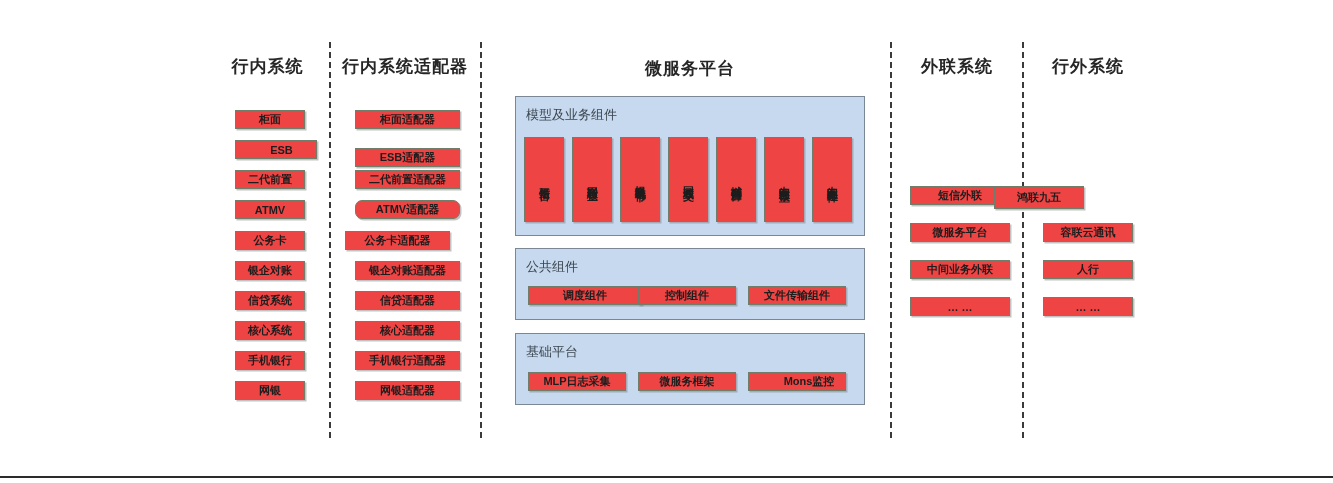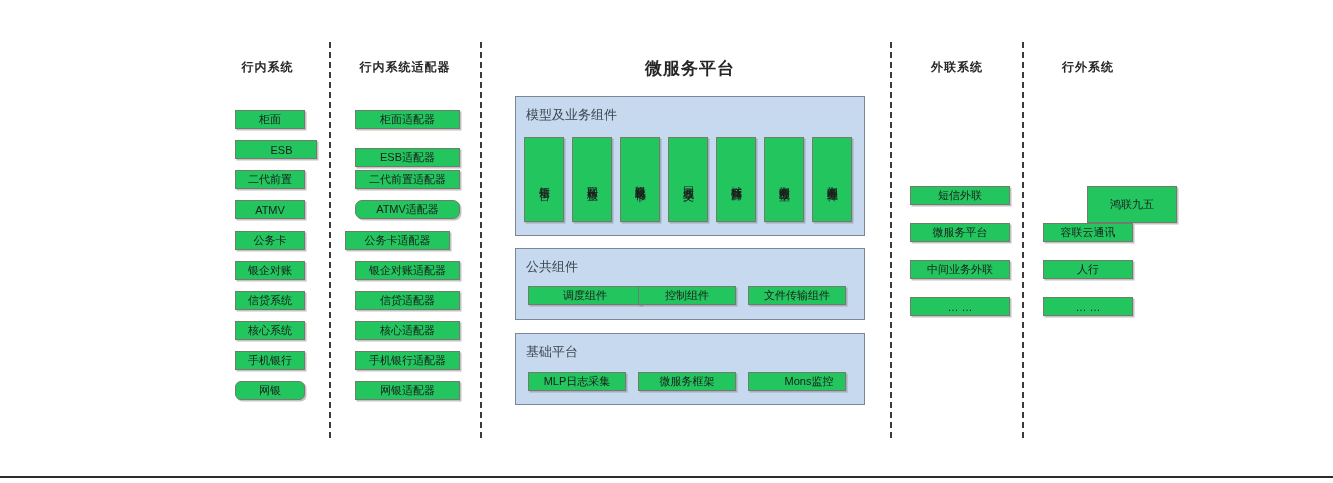--- a/index.html
+++ b/index.html
@@ -39,39 +39,39 @@
     top: 476px;
     width: 1333px;
     height: 0;
     border-top: 2px solid #2b2b2b;
   }
 
   
   .col-header {
     position: absolute;
     text-align: center;
-    font-size: 12px;
+    font-size: 17px;
     font-weight: bold;
     color: #262626;
     letter-spacing: 1px;
     white-space: nowrap;
     line-height: 20px;
   }
 
   
   .gbox {
     position: absolute;
-    background: #22c55e;
+    background: #ef4444;
     border: 1px solid #6f7d6a;
     box-shadow: 1.5px 1.5px 0 rgba(120,120,120,0.45);
     display: flex;
     align-items: center;
     justify-content: center;
     font-size: 11px;
-    font-weight: normal;
+    font-weight: bold;
     color: #1d1d1d;
     box-sizing: border-box;
     white-space: nowrap;
   }
 
   
   .gbox.vert {
     writing-mode: vertical-rl;
     text-orientation: upright;
     letter-spacing: 1px;
@@ -124,21 +124,21 @@
 
   <div class="gbox" style="left:235px; top:110px; width:70px; height:19px;">柜面</div>
   <div class="gbox" style="left:235px; top:140px; width:82px; height:19px;padding-left:11px;">ESB</div>
   <div class="gbox" style="left:235px; top:170px; width:70px; height:19px;">二代前置</div>
   <div class="gbox" style="left:235px; top:200px; width:70px; height:19px;">ATMV</div>
   <div class="gbox" style="left:235px; top:231px; width:70px; height:19px;">公务卡</div>
   <div class="gbox" style="left:235px; top:261px; width:70px; height:19px;">银企对账</div>
   <div class="gbox" style="left:235px; top:291px; width:70px; height:19px;">信贷系统</div>
   <div class="gbox" style="left:235px; top:321px; width:70px; height:19px;">核心系统</div>
   <div class="gbox" style="left:235px; top:351px; width:70px; height:19px;">手机银行</div>
-  <div class="gbox" style="left:235px; top:381px; width:70px; height:19px;border-radius:6px;">网银</div>
+  <div class="gbox" style="left:235px; top:381px; width:70px; height:19px;">网银</div>
 
   <div class="gbox" style="left:355px; top:110px; width:105px; height:19px;">柜面适配器</div>
   <div class="gbox" style="left:355px; top:140px; width:105px; height:19px;margin-top:8px;">ESB适配器</div>
   <div class="gbox" style="left:355px; top:170px; width:105px; height:19px;">二代前置适配器</div>
   <div class="gbox" style="left:355px; top:200px; width:105px; height:19px;border-radius:7px;">ATMV适配器</div>
   <div class="gbox" style="left:345px; top:231px; width:105px; height:19px;">公务卡适配器</div>
   <div class="gbox" style="left:355px; top:261px; width:105px; height:19px;">银企对账适配器</div>
   <div class="gbox" style="left:355px; top:291px; width:105px; height:19px;">信贷适配器</div>
   <div class="gbox" style="left:355px; top:321px; width:105px; height:19px;">核心适配器</div>
   <div class="gbox" style="left:355px; top:351px; width:105px; height:19px;">手机银行适配器</div>
@@ -164,20 +164,20 @@
   <div class="bpanel-title" style="left:526px; top:343px;">基础平台</div>
   <div class="gbox" style="left:528px; top:372px; width:98px; height:19px;">MLP日志采集</div>
   <div class="gbox" style="left:638px; top:372px; width:98px; height:19px;">微服务框架</div>
   <div class="gbox" style="left:748px; top:372px; width:98px; height:19px;padding-left:24px;">Mons监控</div>
 
   <div class="gbox" style="left:910px; top:186px; width:100px; height:19px;">短信外联</div>
   <div class="gbox" style="left:910px; top:223px; width:100px; height:19px;">微服务平台</div>
   <div class="gbox" style="left:910px; top:260px; width:100px; height:19px;">中间业务外联</div>
   <div class="gbox" style="left:910px; top:297px; width:100px; height:19px;">… …</div>
 
-  <div class="gbox" style="left:1087px; top:186px; width:90px; height:37px;">鸿联九五</div>
+  <div class="gbox" style="left:994px; top:186px; width:90px; height:23px;">鸿联九五</div>
   <div class="gbox" style="left:1043px; top:223px; width:90px; height:19px;">容联云通讯</div>
   <div class="gbox" style="left:1043px; top:260px; width:90px; height:19px;">人行</div>
   <div class="gbox" style="left:1043px; top:297px; width:90px; height:19px;">… …</div>
 
   <div class="bottom-rule"></div>
 
 </div>
 
 </body></html>

